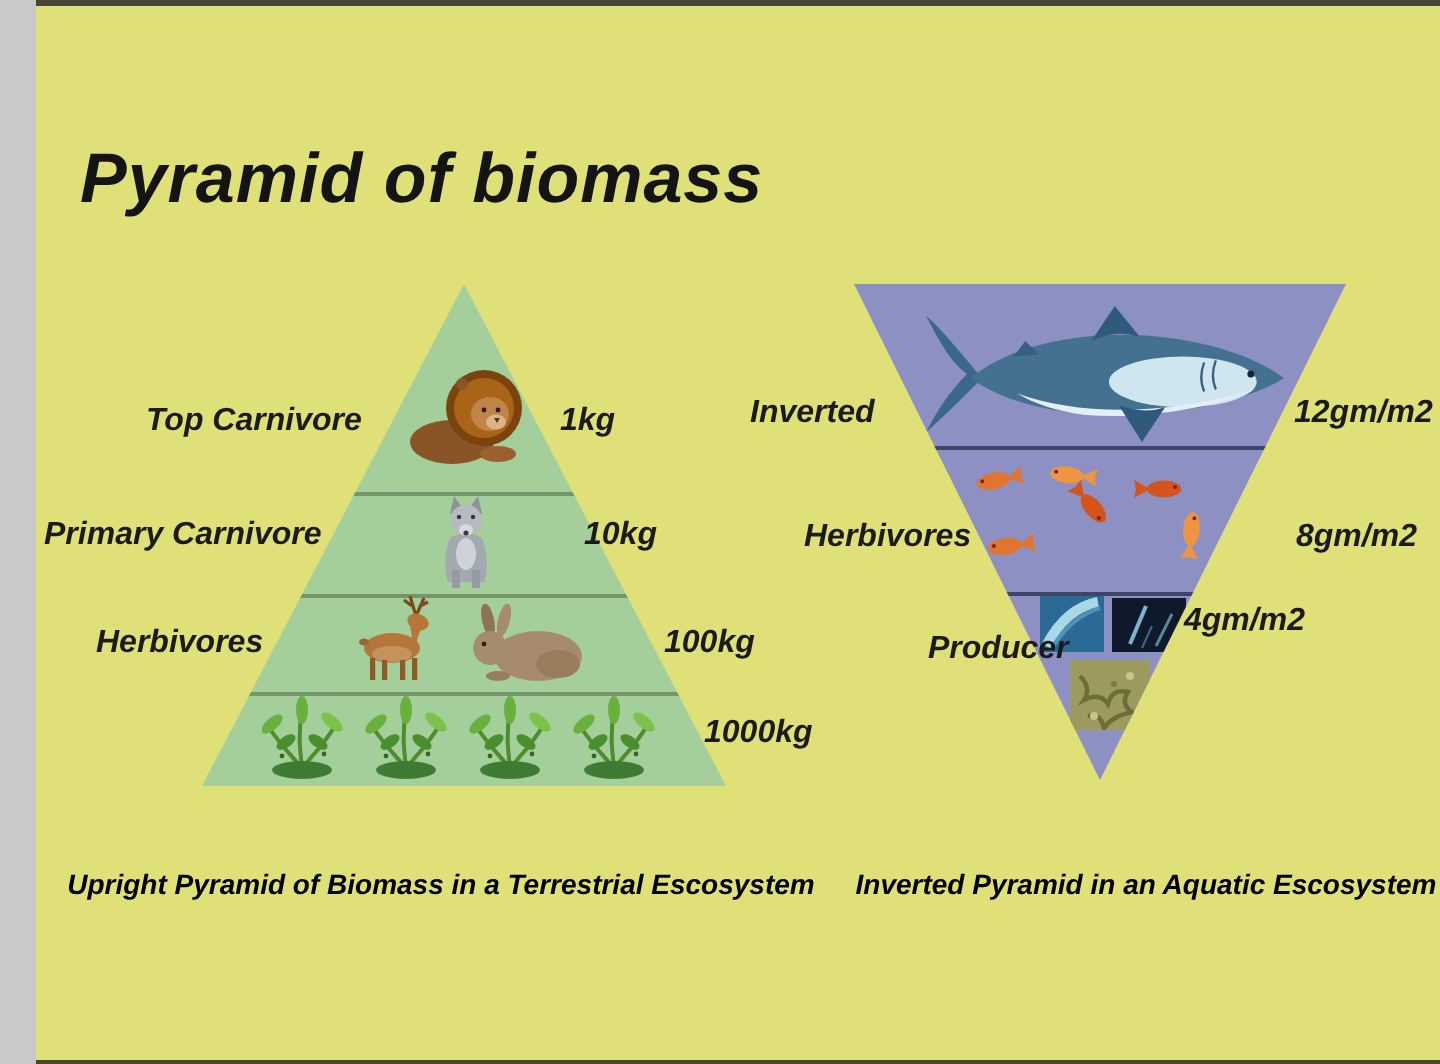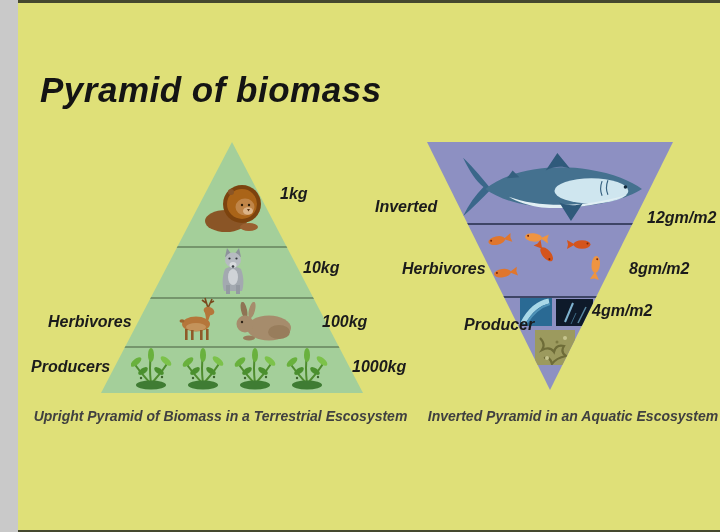--- a/index.html
+++ b/index.html
@@ -15,22 +15,22 @@
   .title{
     position:absolute;left:22px;top:70px;
     font-size:35px;font-weight:bold;font-style:italic;
     color:#141414;letter-spacing:.5px;white-space:nowrap;
   }
   .lbl{
     position:absolute;font-size:16px;font-weight:bold;font-style:italic;
     color:#1b1b1b;white-space:nowrap;line-height:20px;
   }
   .caption{
-    position:absolute;top:408px;font-size:14px;font-weight:bold;font-style:italic;
-    color:#404040;text-align:center;line-height:17px;
+    position:absolute;top:434px;font-size:14px;font-weight:bold;font-style:italic;
+    color:#000000;text-align:center;line-height:17px;
   }
   .cap-left{left:10px;width:385px;}
   .cap-right{left:400px;width:310px;}
   .pyr{position:absolute;}
   .pyr-up{
     left:83px;top:142px;width:262px;height:251px;background:#a4cf9a;
     clip-path:polygon(50% 0%,100% 100%,0% 100%);
   }
   .pyr-down{
     left:409px;top:142px;width:246px;height:248px;background:#8d90c2;
@@ -132,26 +132,27 @@
           </g>
         </defs>
         <use href="#plantg" x="0"></use>
         <use href="#plantg" x="52"></use>
         <use href="#plantg" x="104"></use>
         <use href="#plantg" x="156"></use>
       </svg>
     </div>
   </div>
 
+  <div class="lbl" style="left:55px;top:201px">Top Carnivore</div>
+  <div class="lbl" style="left:4px;top:258px">Primary Carnivore</div>
   <div class="lbl" style="left:30px;top:312px">Herbivores</div>
-  <div class="lbl" style="left:13px;top:357px">Producers</div>
-
-  <div class="lbl" style="left:262px;top:184px">1kg</div>
-  <div class="lbl" style="left:285px;top:258px">10kg</div>
-  <div class="lbl" style="left:304px;top:312px">100kg</div>
+
+  <div class="lbl" style="left:262px;top:201px">1kg</div>
+  <div class="lbl" style="left:274px;top:258px">10kg</div>
+  <div class="lbl" style="left:314px;top:312px">100kg</div>
   <div class="lbl" style="left:334px;top:357px">1000kg</div>
 
   <div class="pyr pyr-down">
     <div class="divider div-purple" style="top:81px"></div>
     <div class="divider div-purple" style="top:154px"></div>
 
     <div class="org" style="left:28px;top:10px;width:195px;height:70px">
       <svg viewBox="0 0 190 72">
         <path d="M30,36 C20,24 10,12 3,6 C10,20 16,30 24,36 C16,44 9,54 3,66 C12,58 22,48 30,40 Z" fill="#3a678a"></path>
         <path d="M26,38 C50,18 95,12 132,18 C158,22 176,30 187,38 C172,48 142,56 106,57 C70,58 42,50 26,38 Z" fill="#44718f"></path>
@@ -206,19 +207,19 @@
         <circle cx="12" cy="28" r="2" fill="#c6c48e"></circle>
         <circle cx="22" cy="12" r="1.5" fill="#7c7a42"></circle>
       </svg>
     </div>
   </div>
 
   <div class="lbl" style="left:357px;top:197px">Inverted</div>
   <div class="lbl" style="left:384px;top:259px">Herbivores</div>
   <div class="lbl" style="left:446px;top:315px">Producer</div>
 
-  <div class="lbl" style="left:629px;top:208px">12gm/m2</div>
-  <div class="lbl" style="left:611px;top:259px">8gm/m2</div>
+  <div class="lbl" style="left:629px;top:197px">12gm/m2</div>
+  <div class="lbl" style="left:630px;top:259px">8gm/m2</div>
   <div class="lbl" style="left:574px;top:301px">4gm/m2</div>
 
   <div class="caption cap-left">Upright Pyramid of Biomass in a Terrestrial Escosystem</div>
   <div class="caption cap-right">Inverted Pyramid in an Aquatic Escosystem</div>
 </div>
 
 </body></html>

